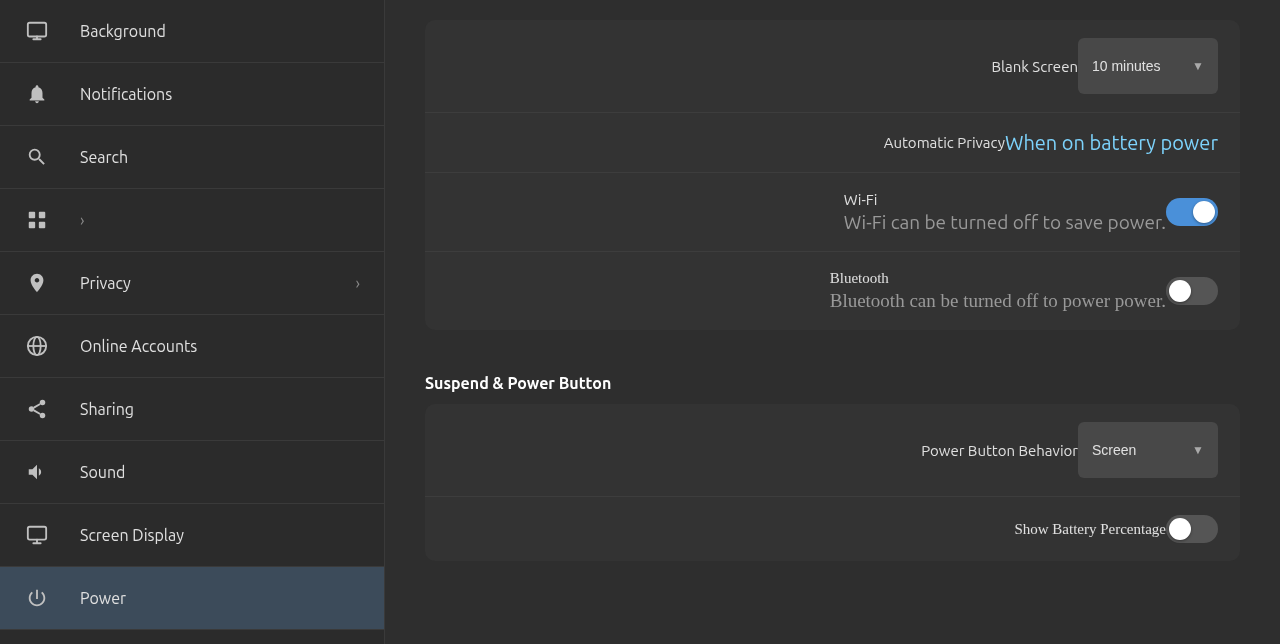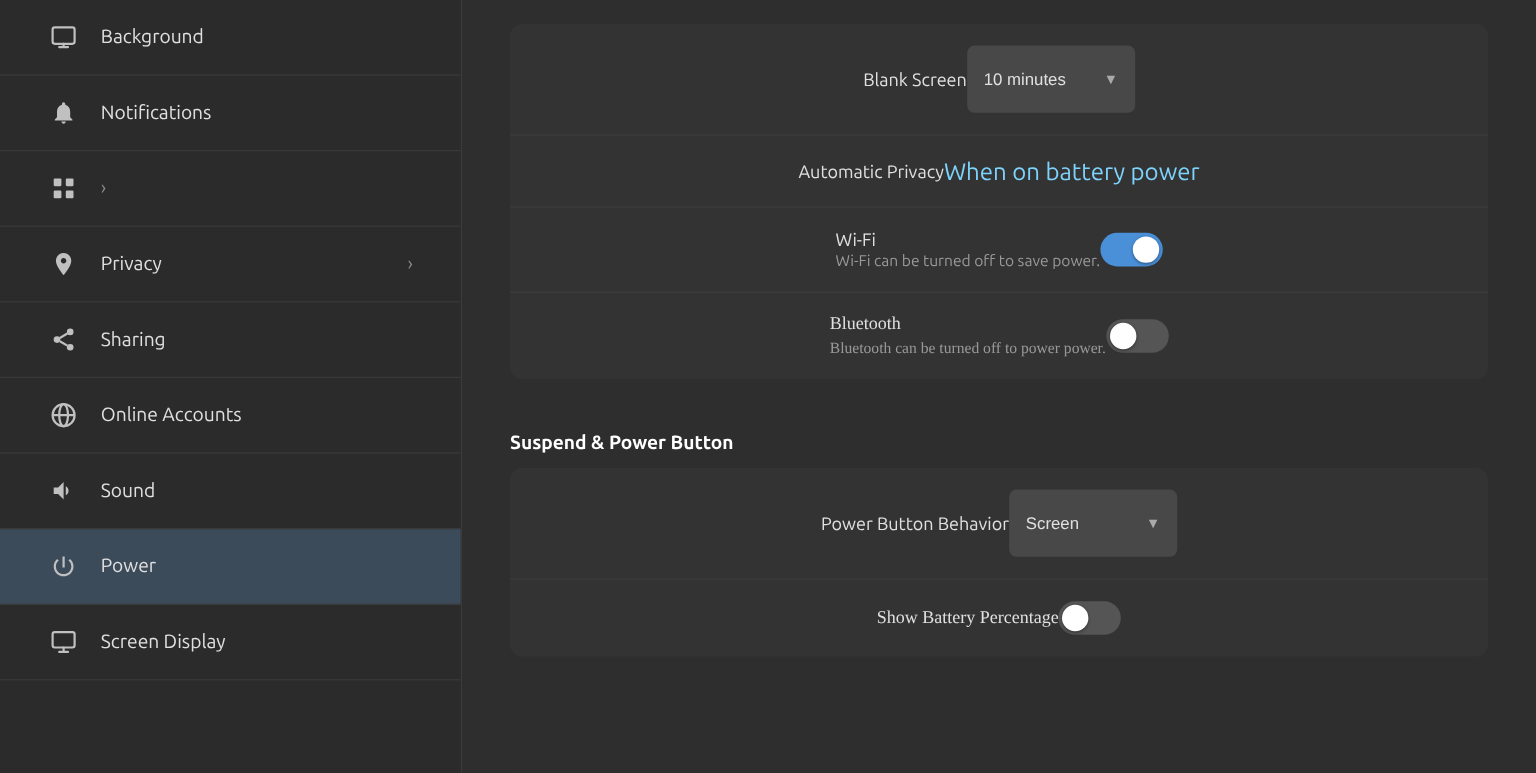--- a/index.html
+++ b/index.html
@@ -22,24 +22,24 @@
       background: #2b2b2b;
       display: flex;
       flex-direction: column;
       border-right: 1px solid #3a3a3a;
       overflow-y: auto;
     }
 
     .sidebar-item {
       display: flex;
       align-items: center;
-      padding: 18px 40px;
+      padding: 18px 24px;
       cursor: pointer;
       border-bottom: 1px solid #3a3a3a;
-      gap: 18px;
+      gap: 30px;
       position: relative;
     }
 
     .sidebar-item.active {
       background: #3c4b5a;
     }
 
     .sidebar-item .icon {
       width: 26px;
       height: 26px;
@@ -72,37 +72,37 @@
     .section-block {
       background: #333;
       border-radius: 10px;
       margin-bottom: 24px;
       overflow: hidden;
     }
 
     .settings-row {
       display: flex;
       align-items: center;
-      justify-content: center;
+      justify-content: flex-end;
       padding: 18px 22px;
       border-bottom: 1px solid #3d3d3d;
     }
 
     .settings-row:last-child {
       border-bottom: none;
       font-family: Liberation Serif, serif;
     }
 
     .row-label {
       font-size: 15px;
       color: #e0e0e0;
     }
 
     .row-sublabel {
-      font-size: 13px;
+      font-size: 19px;
       color: #999;
       margin-top: 3px;
     }
 
     .row-left {
       display: flex;
       flex-direction: column;
     }
 
     .row-right {
@@ -206,20 +206,28 @@
 
   <div class="sidebar-item">
     <span class="icon">
       <svg width="22" height="22" viewBox="0 0 24 24">
           <path d="M12 22c1.1 0 2-.9 2-2h-4c0 1.1.9 2 2 2zm6-6V11c0-3.07-1.64-5.64-4.5-6.32V4c0-.83-.67-1.5-1.5-1.5s-1.5.67-1.5 1.5v.68C7.63 5.36 6 7.92 6 11v5l-2 2v1h16v-1l-2-2z" fill="currentColor"></path>
         </svg>
     </span>
     <span class="label">Notifications</span>
   </div>
 
+  <div class="sidebar-item">
+    <span class="icon">
+      <svg width="22" height="22" viewBox="0 0 24 24">
+          <path d="M15.5 14h-.79l-.28-.27A6.47 6.47 0 0 0 16 9.5 6.5 6.5 0 1 0 9.5 16c1.61 0 3.09-.59 4.23-1.57l.27.28v.79l5 4.99L20.49 19l-4.99-5zm-6 0C7.01 14 5 11.99 5 9.5S7.01 5 9.5 5 14 7.01 14 9.5 11.99 14 9.5 14z" fill="currentColor"></path>
+        </svg>
+    </span>
+    <span class="label">Search</span>
+  </div>
 
   <div class="sidebar-item">
     <span class="icon">
       <svg width="22" height="22" viewBox="0 0 24 24">
           <rect x="3" y="3" width="7" height="7" rx="1" fill="currentColor"></rect>
           <rect x="14" y="3" width="7" height="7" rx="1" fill="currentColor"></rect>
           <rect x="3" y="14" width="7" height="7" rx="1" fill="currentColor"></rect>
           <rect x="14" y="14" width="7" height="7" rx="1" fill="currentColor"></rect>
         </svg>
     </span>
@@ -227,72 +235,72 @@
   </div>
 
   <div class="sidebar-item">
     <span class="icon">
       <svg width="22" height="22" viewBox="0 0 24 24">
           <path d="M12 2C8.13 2 5 5.13 5 9c0 5.25 7 13 7 13s7-7.75 7-13c0-3.87-3.13-7-7-7zm0 9.5c-1.38 0-2.5-1.12-2.5-2.5s1.12-2.5 2.5-2.5 2.5 1.12 2.5 2.5-1.12 2.5-2.5 2.5z" fill="currentColor"></path>
         </svg>
     </span>
     <span class="label">Privacy</span>
     <span class="arrow">›</span>
+  </div>
+
+  <div class="sidebar-item">
+    <span class="icon">
+      <svg width="22" height="22" viewBox="0 0 24 24">
+          <circle cx="12" cy="12" r="10" fill="none" stroke="currentColor" stroke-width="2"></circle>
+          <ellipse cx="12" cy="12" rx="4" ry="10" fill="none" stroke="currentColor" stroke-width="2"></ellipse>
+          <line x1="2" y1="12" x2="22" y2="12" stroke="currentColor" stroke-width="2"></line>
+        </svg>
+    </span>
+    <span class="label">Online Accounts</span>
   </div>
 
   <div class="sidebar-item">
     <span class="icon">
       <svg width="22" height="22" viewBox="0 0 24 24">
           <circle cx="18" cy="5" r="3" fill="currentColor"></circle>
           <circle cx="6" cy="12" r="3" fill="currentColor"></circle>
           <circle cx="18" cy="19" r="3" fill="currentColor"></circle>
           <line x1="8.59" y1="13.51" x2="15.42" y2="17.49" stroke="currentColor" stroke-width="2"></line>
           <line x1="15.41" y1="6.51" x2="8.59" y2="10.49" stroke="currentColor" stroke-width="2"></line>
         </svg>
     </span>
     <span class="label">Sharing</span>
   </div>
 
   <div class="sidebar-item">
     <span class="icon">
       <svg width="22" height="22" viewBox="0 0 24 24">
-          <circle cx="12" cy="12" r="10" fill="none" stroke="currentColor" stroke-width="2"></circle>
-          <ellipse cx="12" cy="12" rx="4" ry="10" fill="none" stroke="currentColor" stroke-width="2"></ellipse>
-          <line x1="2" y1="12" x2="22" y2="12" stroke="currentColor" stroke-width="2"></line>
-        </svg>
-    </span>
-    <span class="label">Online Accounts</span>
-  </div>
-
-  <div class="sidebar-item">
-    <span class="icon">
-      <svg width="22" height="22" viewBox="0 0 24 24">
           <path d="M3 9v6h4l5 5V4L7 9H3zm13.5 3c0-1.77-1.02-3.29-2.5-4.03v8.05c1.48-.73 2.5-2.25 2.5-4.02z" fill="currentColor"></path>
         </svg>
     </span>
     <span class="label">Sound</span>
-  </div>
-
-  <div class="sidebar-item active">
-    <span class="icon">
-      <svg width="22" height="22" viewBox="0 0 24 24">
-          <path d="M13 3h-2v10h2V3zm4.83 2.17l-1.42 1.42C17.99 7.86 19 9.81 19 12c0 3.87-3.13 7-7 7s-7-3.13-7-7c0-2.19 1.01-4.14 2.58-5.42L6.17 5.17C4.23 6.82 3 9.26 3 12c0 4.97 4.03 9 9 9s9-4.03 9-9c0-2.74-1.23-5.18-3.17-6.83z" fill="currentColor"></path>
-        </svg>
-    </span>
-    <span class="label">Power</span>
   </div>
 
   <div class="sidebar-item">
     <span class="icon">
       <svg width="22" height="22" viewBox="0 0 24 24">
           <rect x="2" y="3" width="20" height="14" rx="2" fill="none" stroke="currentColor" stroke-width="2"></rect>
           <path d="M8 21h8M12 17v4" stroke="currentColor" stroke-width="2" stroke-linecap="round"></path>
         </svg>
     </span>
     <span class="label">Screen Display</span>
+  </div>
+
+  <div class="sidebar-item active">
+    <span class="icon">
+      <svg width="22" height="22" viewBox="0 0 24 24">
+          <path d="M13 3h-2v10h2V3zm4.83 2.17l-1.42 1.42C17.99 7.86 19 9.81 19 12c0 3.87-3.13 7-7 7s-7-3.13-7-7c0-2.19 1.01-4.14 2.58-5.42L6.17 5.17C4.23 6.82 3 9.26 3 12c0 4.97 4.03 9 9 9s9-4.03 9-9c0-2.74-1.23-5.18-3.17-6.83z" fill="currentColor"></path>
+        </svg>
+    </span>
+    <span class="label">Power</span>
   </div>
 
 </nav>
 
 <main class="main-content">
 
   <div class="section-block" style="margin-top: 20px;">
 
     <div class="settings-row">
       <div class="row-left">

